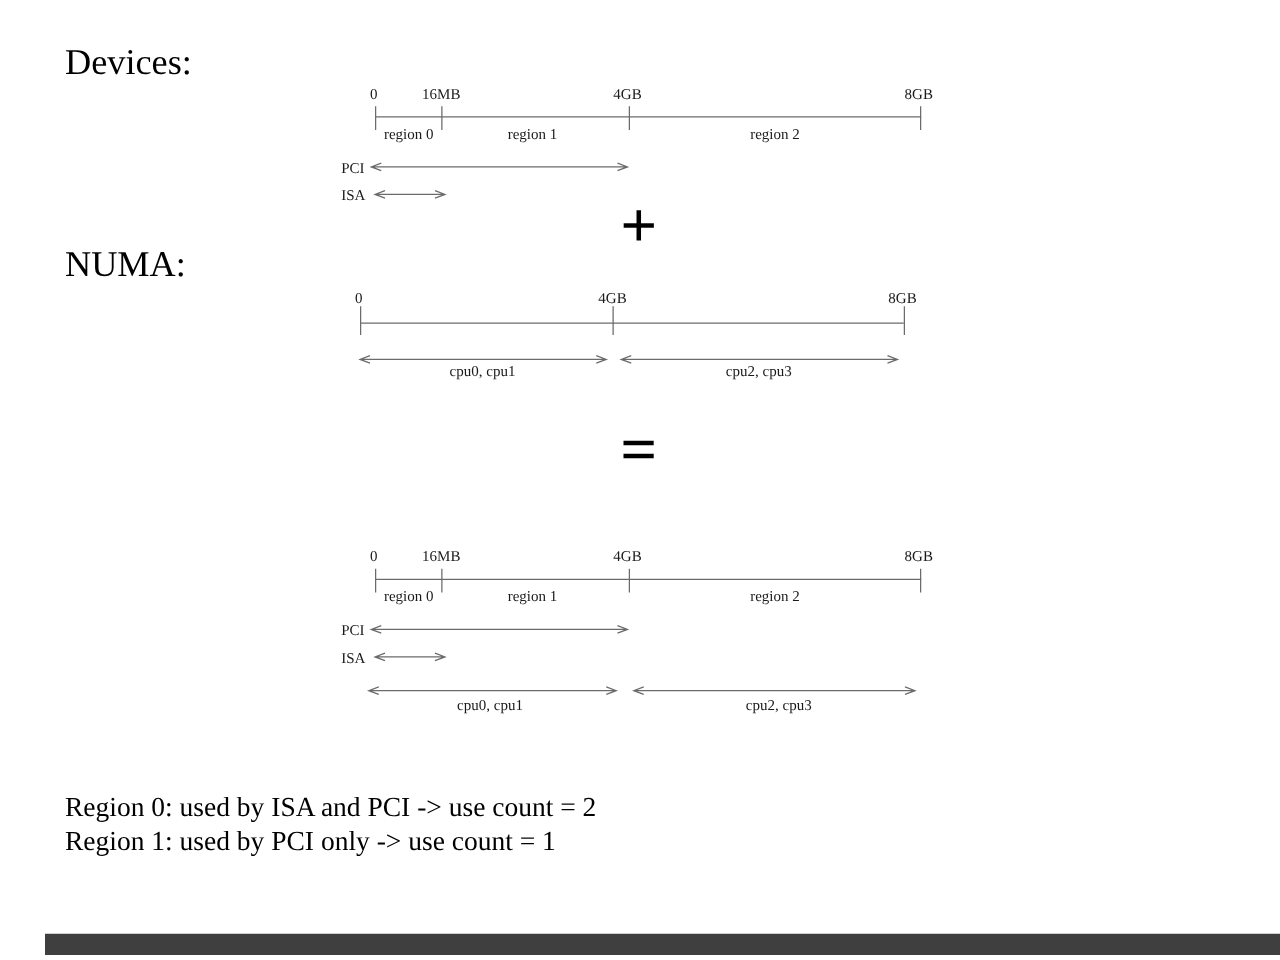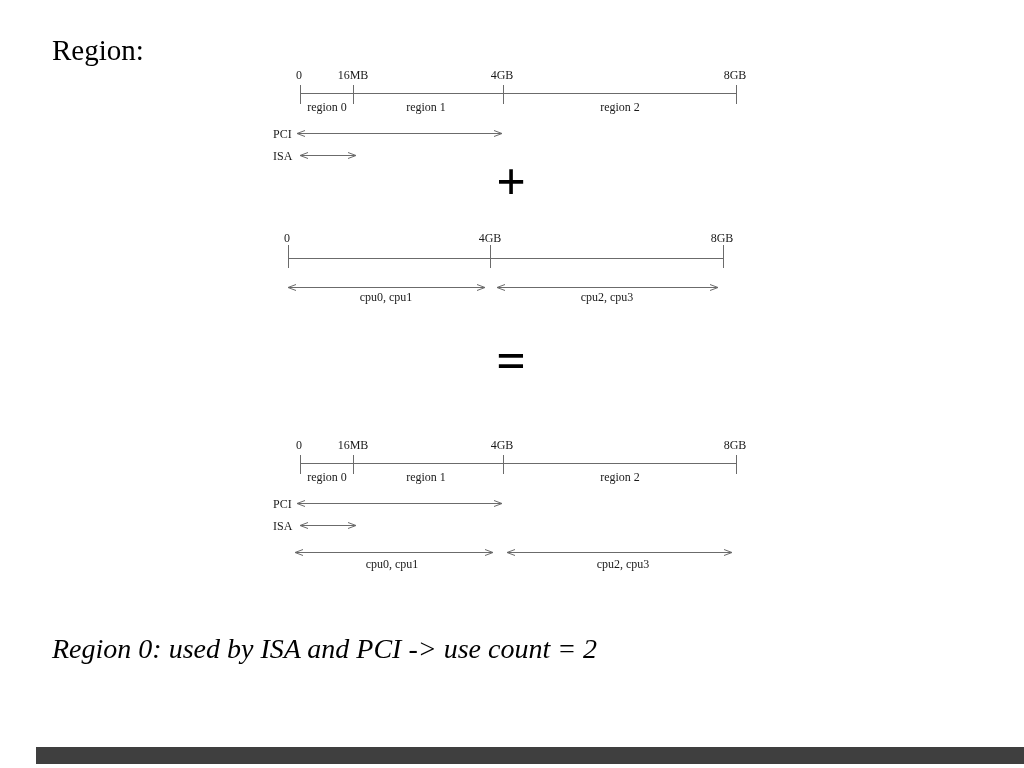--- a/index.html
+++ b/index.html
@@ -5,31 +5,32 @@
   :root{
     --line:#6b6b6b; --text:#000000; --background:#ffffff; --bottom-bar:#3f3f3f;
   }
   html,body{margin:0;padding:0;background:var(--background);}
   .stage{position:relative;width:1024px;height:768px;background:var(--background);
          font-family:"Liberation Serif","DejaVu Serif",serif;color:var(--text);overflow:hidden;}
   .title{position:absolute;font-size:29px;color:var(--text);white-space:nowrap;}
   .op{position:absolute;font-size:52px;font-weight:bold;transform:translate(-50%,-50%);color:#000;}
   .lbl{position:absolute;font-size:12px;color:#1a1a1a;white-space:nowrap;}
   .c{transform:translateX(-50%);}
-  .note{position:absolute;font-size:28px;color:#000;white-space:nowrap;font-style:italic;}
+  .note{position:absolute;font-size:22px;color:#000;white-space:nowrap;}
   svg.overlay{position:absolute;left:0;top:0;}
   .ln{stroke:var(--line);fill:none;stroke-width:1;}
   .bottom-bar{position:absolute;left:36px;top:747px;width:988px;height:17px;background:var(--bottom-bar);}
 </style>
 </head>
 <body>
 
 <div class="stage">
 
-  <div class="title" style="left:52px;top:34px">Region:</div>
+  <div class="title" style="left:52px;top:34px">Devices:</div>
+  <div class="title" style="left:52px;top:196px">NUMA:</div>
 
   <div class="op" style="left:511px;top:181px">+</div>
   <div class="op" style="left:511px;top:360px">=</div>
 
   <svg class="overlay" width="1024" height="768" viewBox="0 0 1024 768">
 
     <path class="ln" d="M300 93.5 H737"></path>
     <path class="ln" d="M300.5 85 V104 M353.5 85 V104 M503.5 85 V104 M736.5 85 V104"></path>
     <path class="ln" d="M297 133.5 H502 M305 130.5 L297 133.5 L305 136.5 M494 130.5 L502 133.5 L494 136.5"></path>
     <path class="ln" d="M300 155.5 H356 M308 152.5 L300 155.5 L308 158.5 M348 152.5 L356 155.5 L348 158.5"></path>
@@ -69,15 +70,16 @@
   <span class="lbl c" style="left:735px;top:438px">8GB</span>
   <span class="lbl c" style="left:327px;top:470px">region 0</span>
   <span class="lbl c" style="left:426px;top:470px">region 1</span>
   <span class="lbl c" style="left:620px;top:470px">region 2</span>
   <span class="lbl" style="left:273px;top:497px">PCI</span>
   <span class="lbl" style="left:273px;top:519px">ISA</span>
   <span class="lbl c" style="left:392px;top:557px">cpu0, cpu1</span>
   <span class="lbl c" style="left:623px;top:557px">cpu2, cpu3</span>
 
   <div class="note" style="left:52px;top:633px">Region 0: used by ISA and PCI -&gt; use count = 2</div>
+  <div class="note" style="left:52px;top:660px">Region 1: used by PCI only -&gt; use count = 1</div>
 
   <div class="bottom-bar"></div>
 </div>
 
 </body></html>

